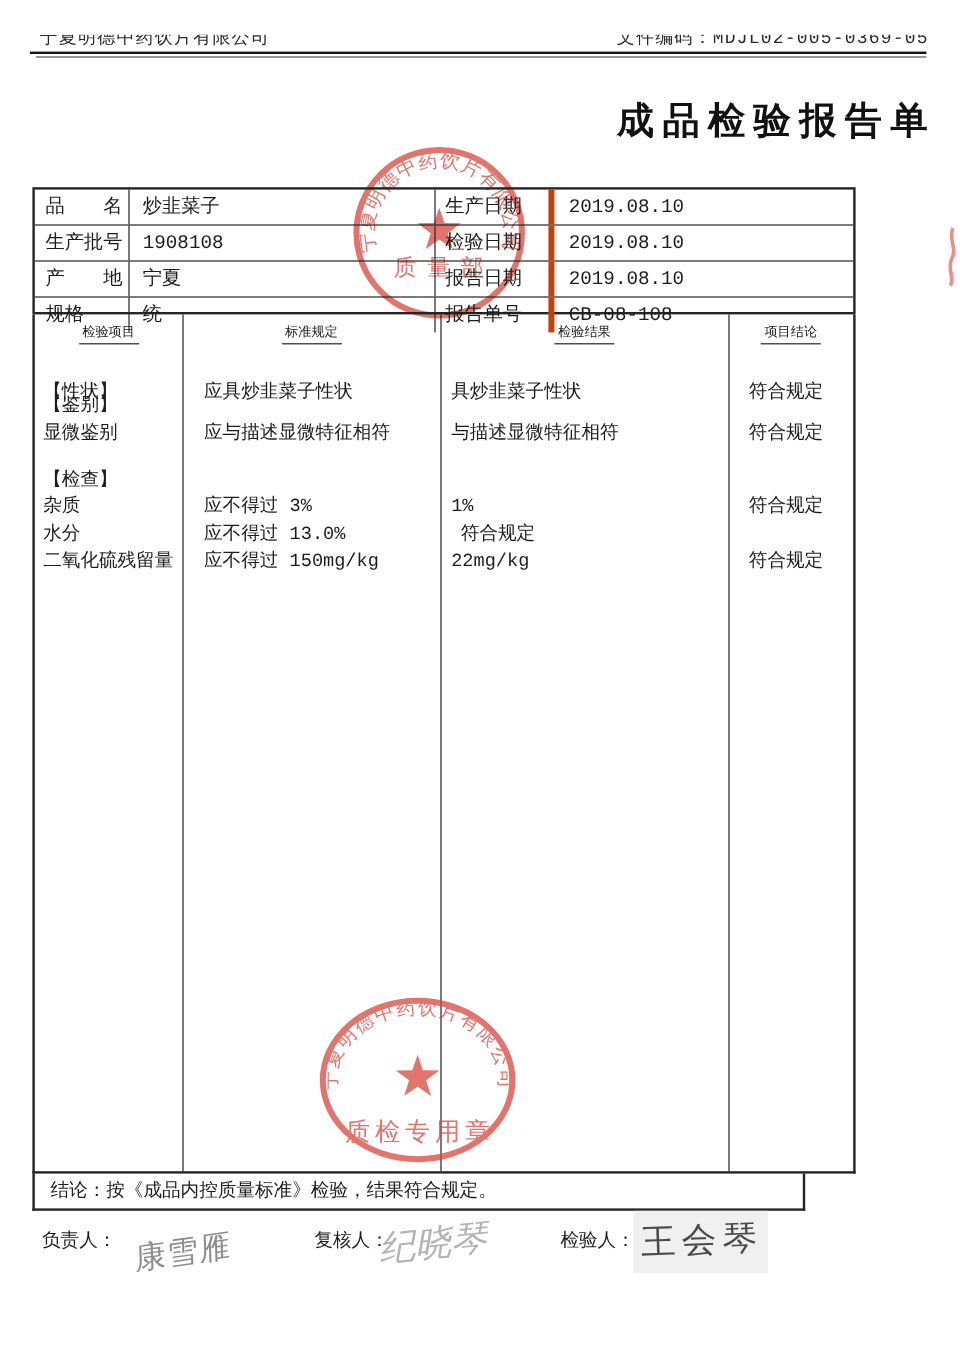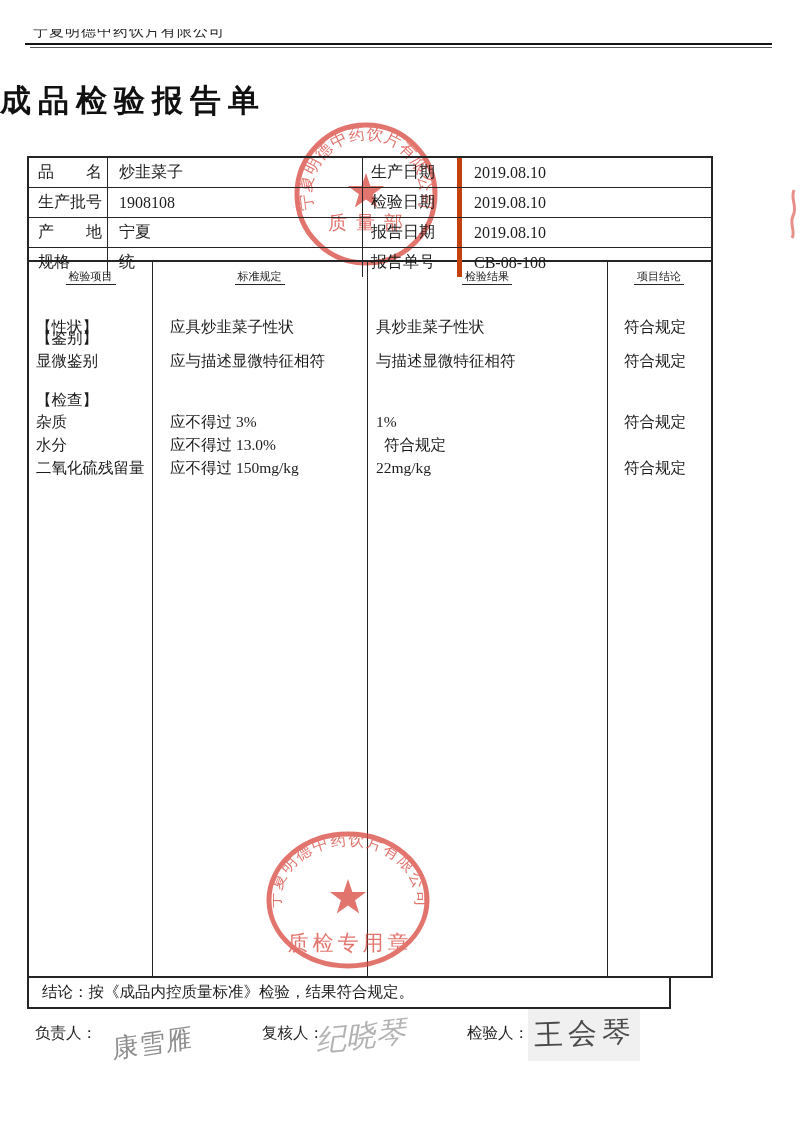--- a/index.html
+++ b/index.html
@@ -1,27 +1,27 @@
 <!DOCTYPE html>
 <html><head>
 <meta charset="utf-8">
 <style>
   html,body{margin:0;padding:0;background:#fff;}
   .page{position:relative;width:800px;height:1131px;background:#ffffff;overflow:hidden;
-        font-family:Liberation Serif, serif;color:#1c1c1c;}
+        font-family:Liberation Mono, monospace;color:#1c1c1c;}
 
   
   .hdr-clip{position:absolute;top:29px;height:15px;overflow:hidden;}
   .hdr-clip span{position:relative;top:-7px;font-size:15px;color:#2b2b2b;letter-spacing:1px;white-space:nowrap;}
   .hdr-left{left:33px;width:320px;}
   .hdr-right{right:26px;width:340px;text-align:right;}
   .rule1{position:absolute;left:25px;width:747px;top:43px;height:2px;background:#151515;}
   .rule2{position:absolute;left:30px;width:742px;top:47px;height:1px;background:#555;}
 
-  .title{position:absolute;top:80px;left:0;width:780px;text-align:left;
+  .title{position:absolute;top:80px;left:0;width:780px;text-align:right;
          font-size:31px;font-weight:bold;letter-spacing:7px;color:#111;}
 
   
   .info-table{position:absolute;left:27px;top:156px;width:686px;height:106px;
               border:2px solid #252525;box-sizing:border-box;}
   .irow{display:flex;height:29px;border-bottom:1px solid #252525;align-items:center;font-size:16px;}
   .irow:last-child{border-bottom:none;}
   .il1{width:78px;padding-left:9px;box-sizing:border-box;}
   .iv1{width:255px;padding-left:11px;box-sizing:border-box;border-left:1px solid #252525;height:100%;display:flex;align-items:center;}
   .il2{width:95px;padding-left:8px;box-sizing:border-box;border-left:1px solid #252525;height:100%;display:flex;align-items:center;}
@@ -64,20 +64,23 @@
   .red-streak{position:absolute;left:784px;top:188px;opacity:0.6;}
 </style>
 </head>
 <body>
 
 <div class="page">
 
   <div class="hdr-clip hdr-left">
     <span>宁夏明德中药饮片有限公司</span>
   </div>
+  <div class="hdr-clip hdr-right">
+    <span>文件编码：MDJL02-005-0369-05</span>
+  </div>
   <div class="rule1"></div>
   <div class="rule2"></div>
 
   <div class="title">成品检验报告单</div>
 
   <svg class="stamp stamp-top" width="150" height="150" viewBox="0 0 150 150">
     <circle cx="75" cy="75" r="69" fill="none" stroke="#d9453c" stroke-width="5"></circle>
     <defs>
         <path id="arcTop" d="M 22.4,91.1 A 55,55 0 1 1 127.6,91.1" fill="none"></path>
       </defs>

